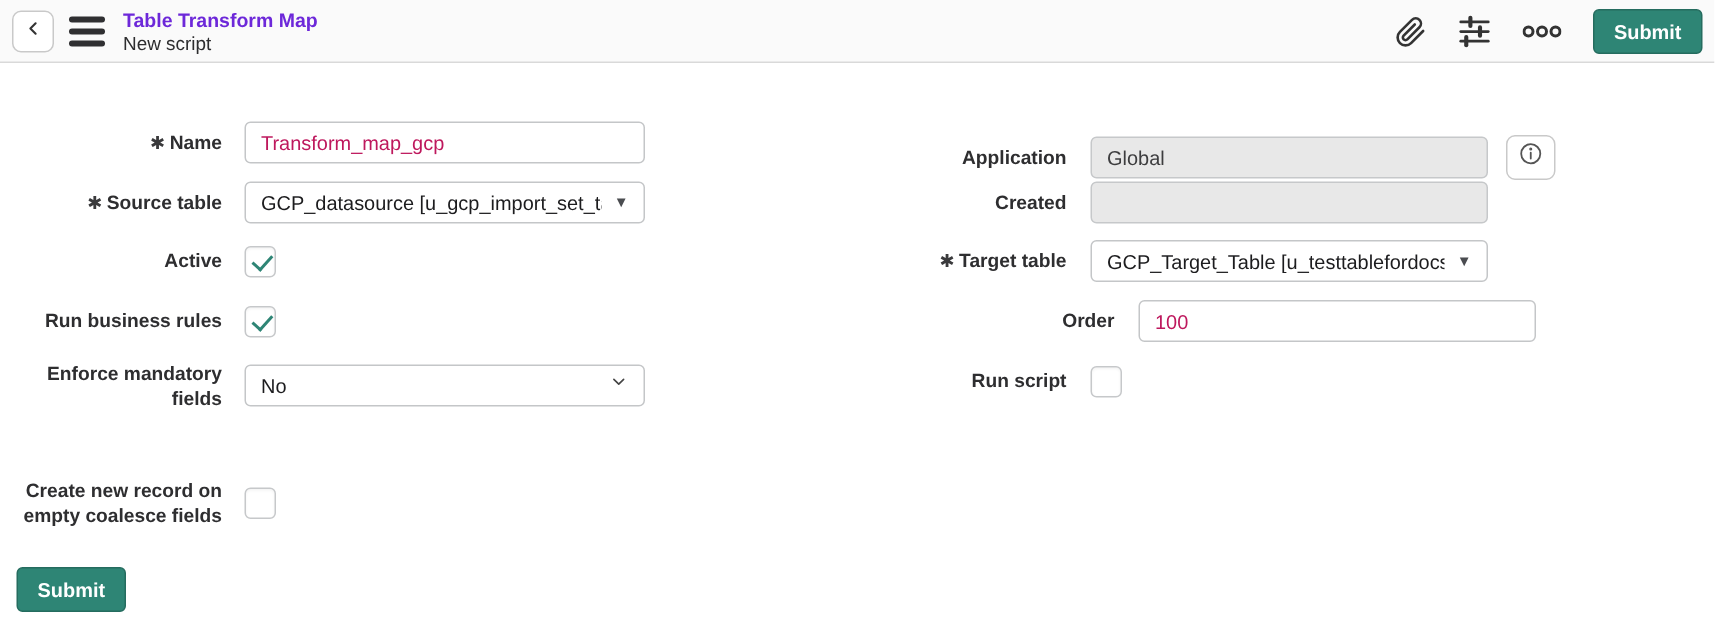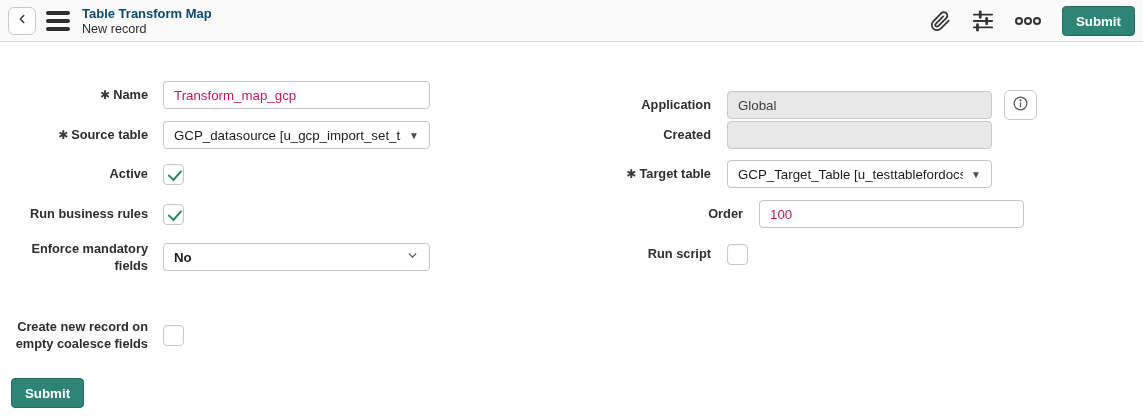--- a/index.html
+++ b/index.html
@@ -20,21 +20,21 @@
     position:absolute; left:8px; top:7px; width:28px; height:28px;
     background:#fff; border:1px solid #c9c9c9; border-radius:6px;
     display:flex; align-items:center; justify-content:center; cursor:pointer;
   }
   .hamburger {
     position:absolute; left:46px; top:11px; width:24px; height:20px;
     display:flex; flex-direction:column; justify-content:space-between; cursor:pointer;
   }
   .hamburger span { display:block; height:4px; background:#2f2f31; border-radius:2px; }
   .title-block { position:absolute; left:82px; top:6px; line-height:1.22; }
-  .title-block .title { font-size:13px; font-weight:700; color:#0c4a6e; }
+  .title-block .title { font-size:13px; font-weight:700; color:#6d28d9; }
   .title-block .subtitle { font-size:12.6px; color:#2d2d2f; }
   .header-actions {
     position:absolute; right:8px; top:0; height:42px;
     display:flex; align-items:center; gap:21px;
   }
   .icon-btn { display:flex; align-items:center; justify-content:center; cursor:pointer; background:none; border:none; }
   .btn-primary {
     background:#2e8575; border:1px solid #256c5f; border-radius:4px;
     color:#ffffff; font-size:13.3px; font-weight:600;
     height:30px; padding:0 13px; cursor:pointer;
@@ -65,21 +65,21 @@
     width:267px; height:28px; border:1px solid #c4c6c8; border-radius:4px;
     padding:0 10px; background:#fff; cursor:pointer;
     display:flex; align-items:center; justify-content:space-between;
   }
   .ref-value { font-size:13.3px; color:#1c1c1e; white-space:nowrap; overflow:hidden; }
   .ref-arrow { font-size:10px; color:#4a4c50; margin-left:8px; flex:0 0 auto; }
 
   .sel-control {
     width:267px; height:28px; border:1px solid #c4c6c8; border-radius:4px;
     padding:0 10px; background:#fff; cursor:pointer;
-    display:flex; align-items:center; justify-content:space-between;font-weight:bold;
+    display:flex; align-items:center; justify-content:space-between;
   }
   .sel-value { font-size:13.3px; color:#1c1c1e; }
 
   .checkbox {
     width:21px; height:21px; border:1px solid #c6c8ca; border-radius:4px;
     background:#fff; position:relative; cursor:pointer;
     box-shadow:inset 0 1px 2px rgba(0,0,0,.05); flex:0 0 21px;
   }
   .checkbox.checked::after {
     content:""; position:absolute; left:6.5px; top:2.5px; width:5.5px; height:11px;
@@ -108,21 +108,21 @@
           </svg>
       </span>
     </div>
     <div class="hamburger">
       <span></span>
         <span></span>
         <span></span>
     </div>
     <div class="title-block">
       <div class="title">Table Transform Map</div>
-      <div class="subtitle">New record</div>
+      <div class="subtitle">New script</div>
     </div>
     <div class="header-actions">
       <span class="icon-btn">
         <svg width="21" height="21" viewBox="0 0 24 24" fill="none" stroke="#333" stroke-width="2" stroke-linecap="round" stroke-linejoin="round">
             <path d="M21.44 11.05l-9.19 9.19a6 6 0 0 1-8.49-8.49l9.19-9.19a4 4 0 0 1 5.66 5.66l-9.2 9.19a2 2 0 0 1-2.83-2.83l8.49-8.48"></path>
           </svg>
       </span>
       <span class="icon-btn">
         <svg width="22" height="22" viewBox="0 0 24 24" fill="none" stroke="#333" stroke-width="2" stroke-linecap="round">
           <line x1="2" y1="5" x2="22" y2="5"></line>

